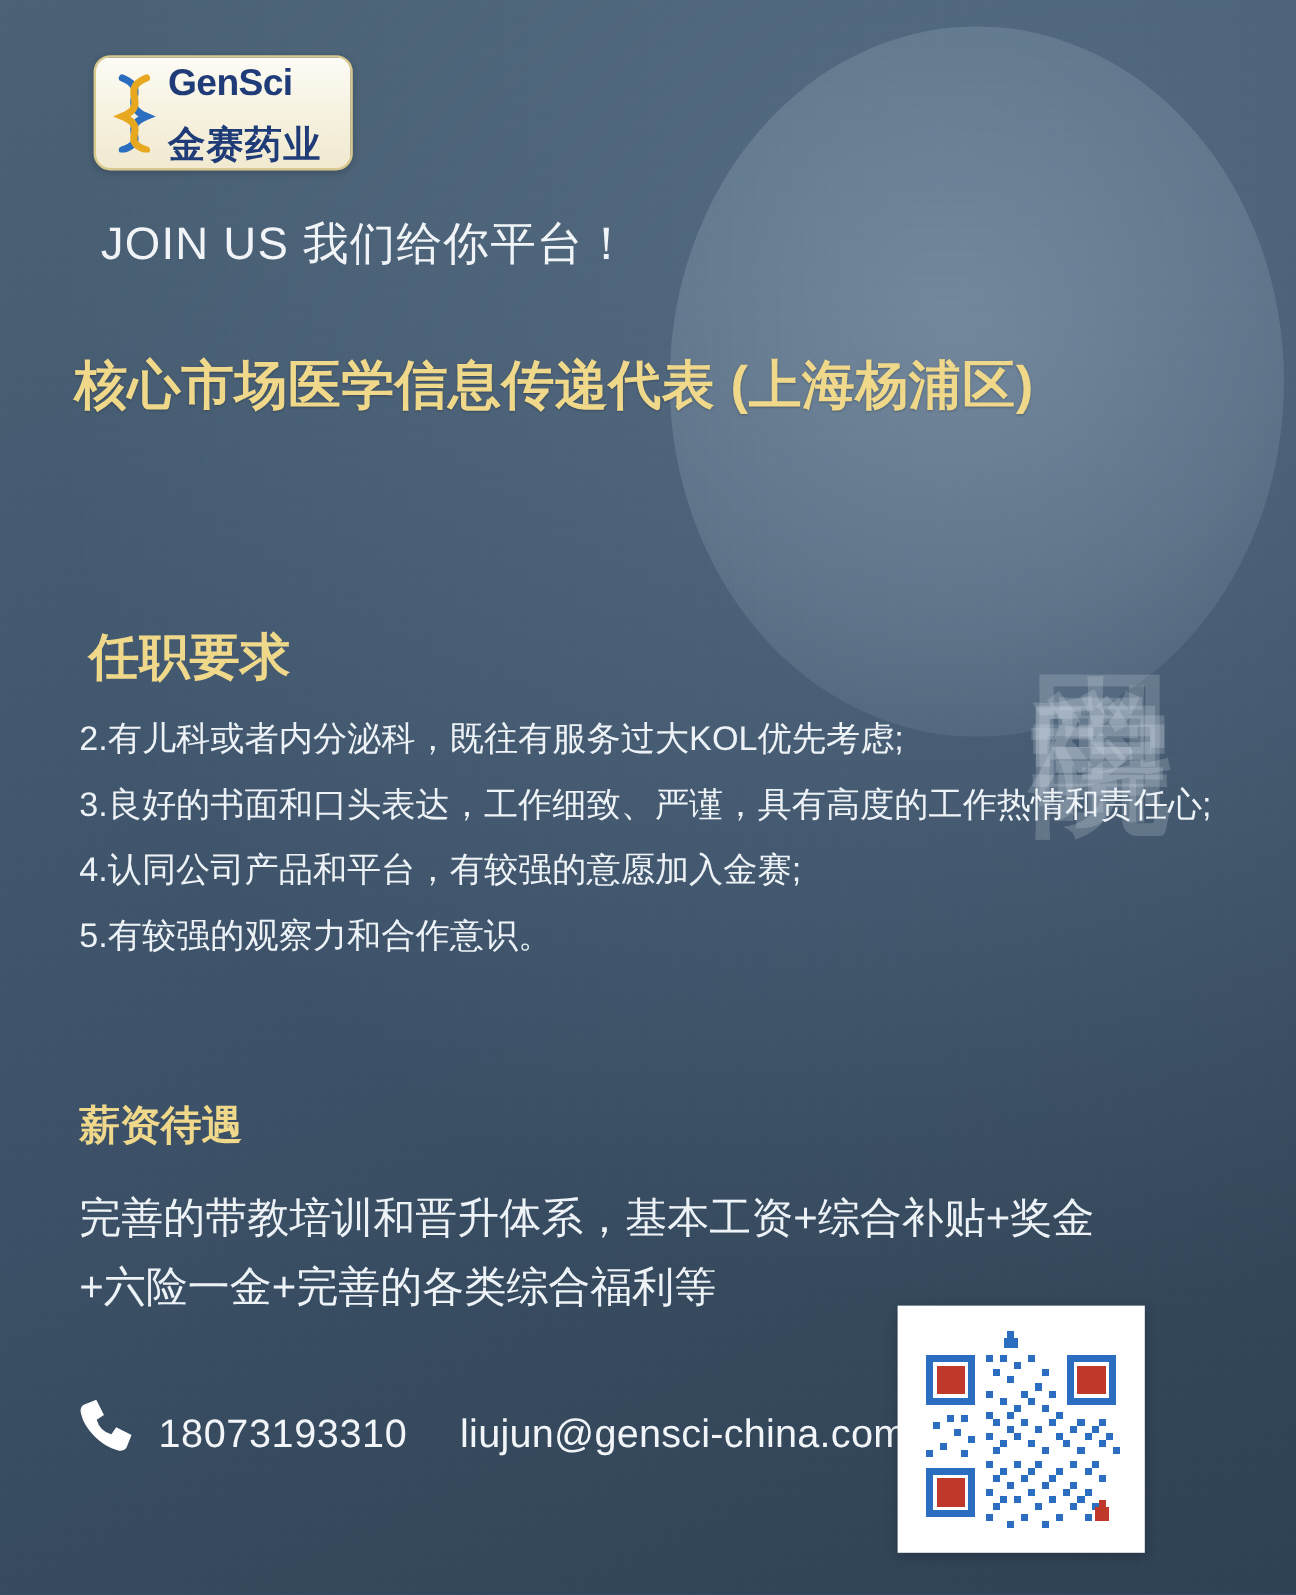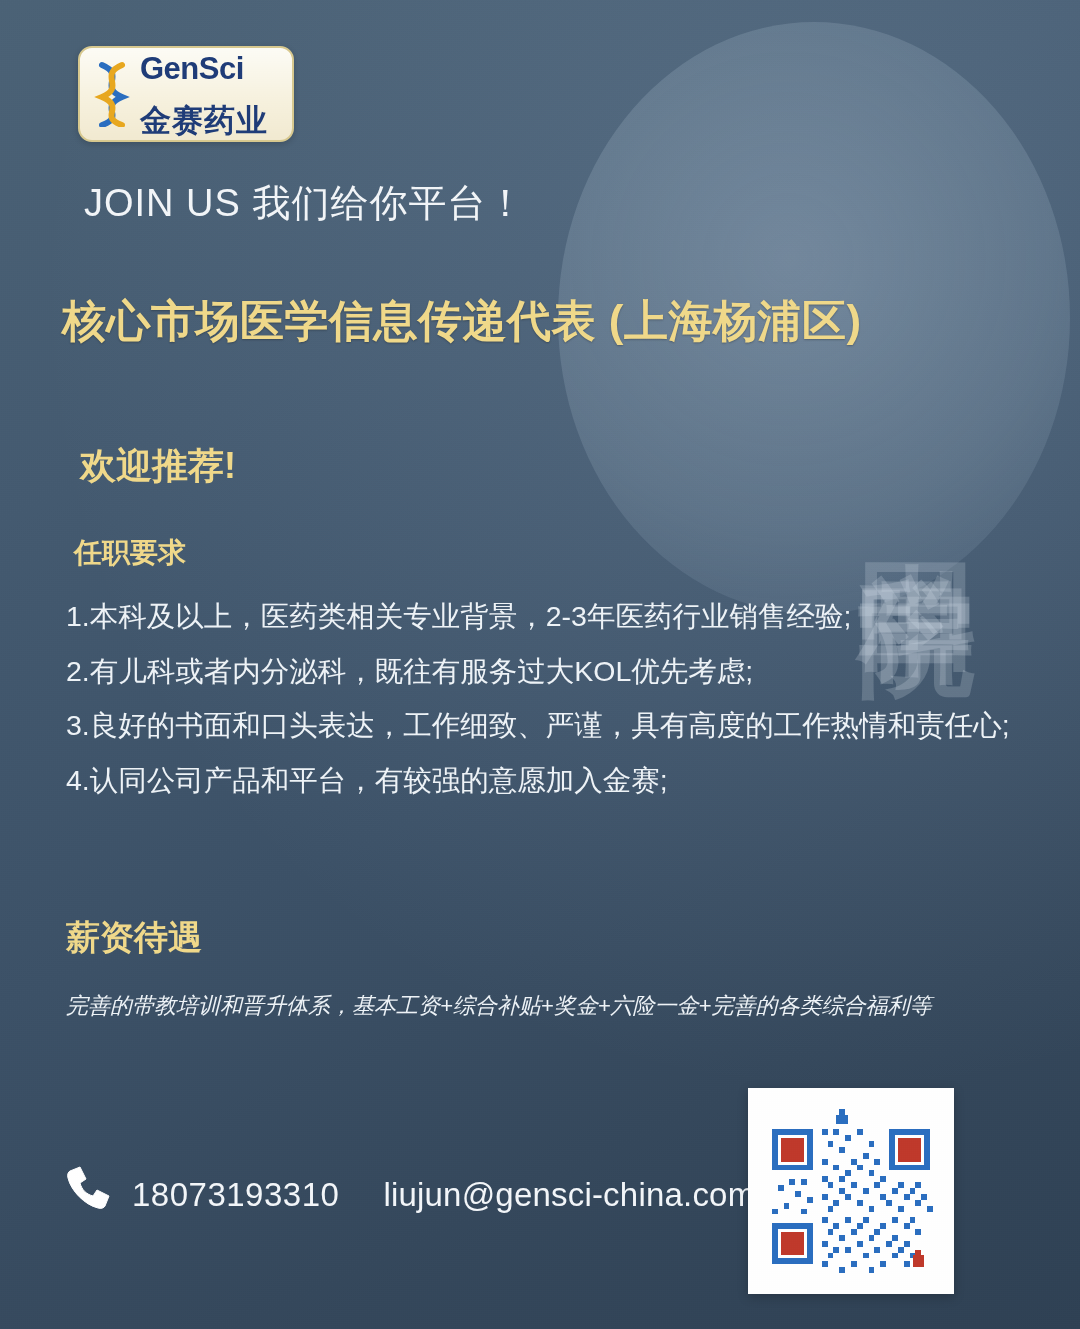--- a/index.html
+++ b/index.html
@@ -125,22 +125,22 @@
     position: absolute;
     left: 80px;
     top: 442px;
     font-size: 36px;
     font-weight: 700;
     color: #f0d98a;
   }
   .section-req-title {
     position: absolute;
     left: 74px;
-    top: 534px;
-    font-size: 28px;
+    top: 520px;
+    font-size: 42px;
     font-weight: 700;
     color: #f0d98a;
   }
   .req-list {
     position: absolute;
     left: 66px;
     top: 602px;
     width: 930px;
     margin: 0;
     padding: 0;
@@ -159,24 +159,23 @@
     top: 915px;
     font-size: 34px;
     font-weight: 700;
     color: #f0d98a;
   }
   .pay-text {
     position: absolute;
     left: 66px;
     top: 988px;
     width: 900px;
-    font-size: 22px;
+    font-size: 35px;
     color: #eef3f7;
     line-height: 1.62;
-    font-style: italic;
   }
 
   .contact {
     position: absolute;
     left: 62px;
     top: 1162px;
     display: flex;
     align-items: flex-end;
     gap: 18px;
   }
@@ -235,29 +234,28 @@
     <span class="logo-text">
       <span class="logo-en">GenSci</span>
       <span class="logo-cn">金赛药业</span>
     </span>
   </div>
 
   <div class="join-us">JOIN US 我们给你平台！</div>
 
   <div class="job-title">核心市场医学信息传递代表 (上海杨浦区)</div>
 
-  <div class="welcome">欢迎推荐!</div>
 
   <div class="section-req-title">任职要求</div>
 
   <ul class="req-list">
-    <li>1.本科及以上，医药类相关专业背景，2-3年医药行业销售经验;</li>
     <li>2.有儿科或者内分泌科，既往有服务过大KOL优先考虑;</li>
     <li>3.良好的书面和口头表达，工作细致、严谨，具有高度的工作热情和责任心;</li>
     <li>4.认同公司产品和平台，有较强的意愿加入金赛;</li>
+    <li>5.有较强的观察力和合作意识。</li>
   </ul>
 
   <div class="section-pay-title">薪资待遇</div>
   <div class="pay-text">完善的带教培训和晋升体系，基本工资+综合补贴+奖金+六险一金+完善的各类综合福利等</div>
 
   <div class="contact">
     <span class="phone-icon">
       <svg class="phone-icon" viewBox="0 0 52 52">
         <path d="M8 9 L18 5 L24 17 L18 21 C20 28, 24 32, 31 34 L35 28 L47 34 L43 44 C42 46, 39 47, 36 46 C23 43, 9 29, 6 16 C5 13, 6 10, 8 9 Z" fill="#ffffff" stroke="#ffffff" stroke-width="1"></path>
       </svg>

